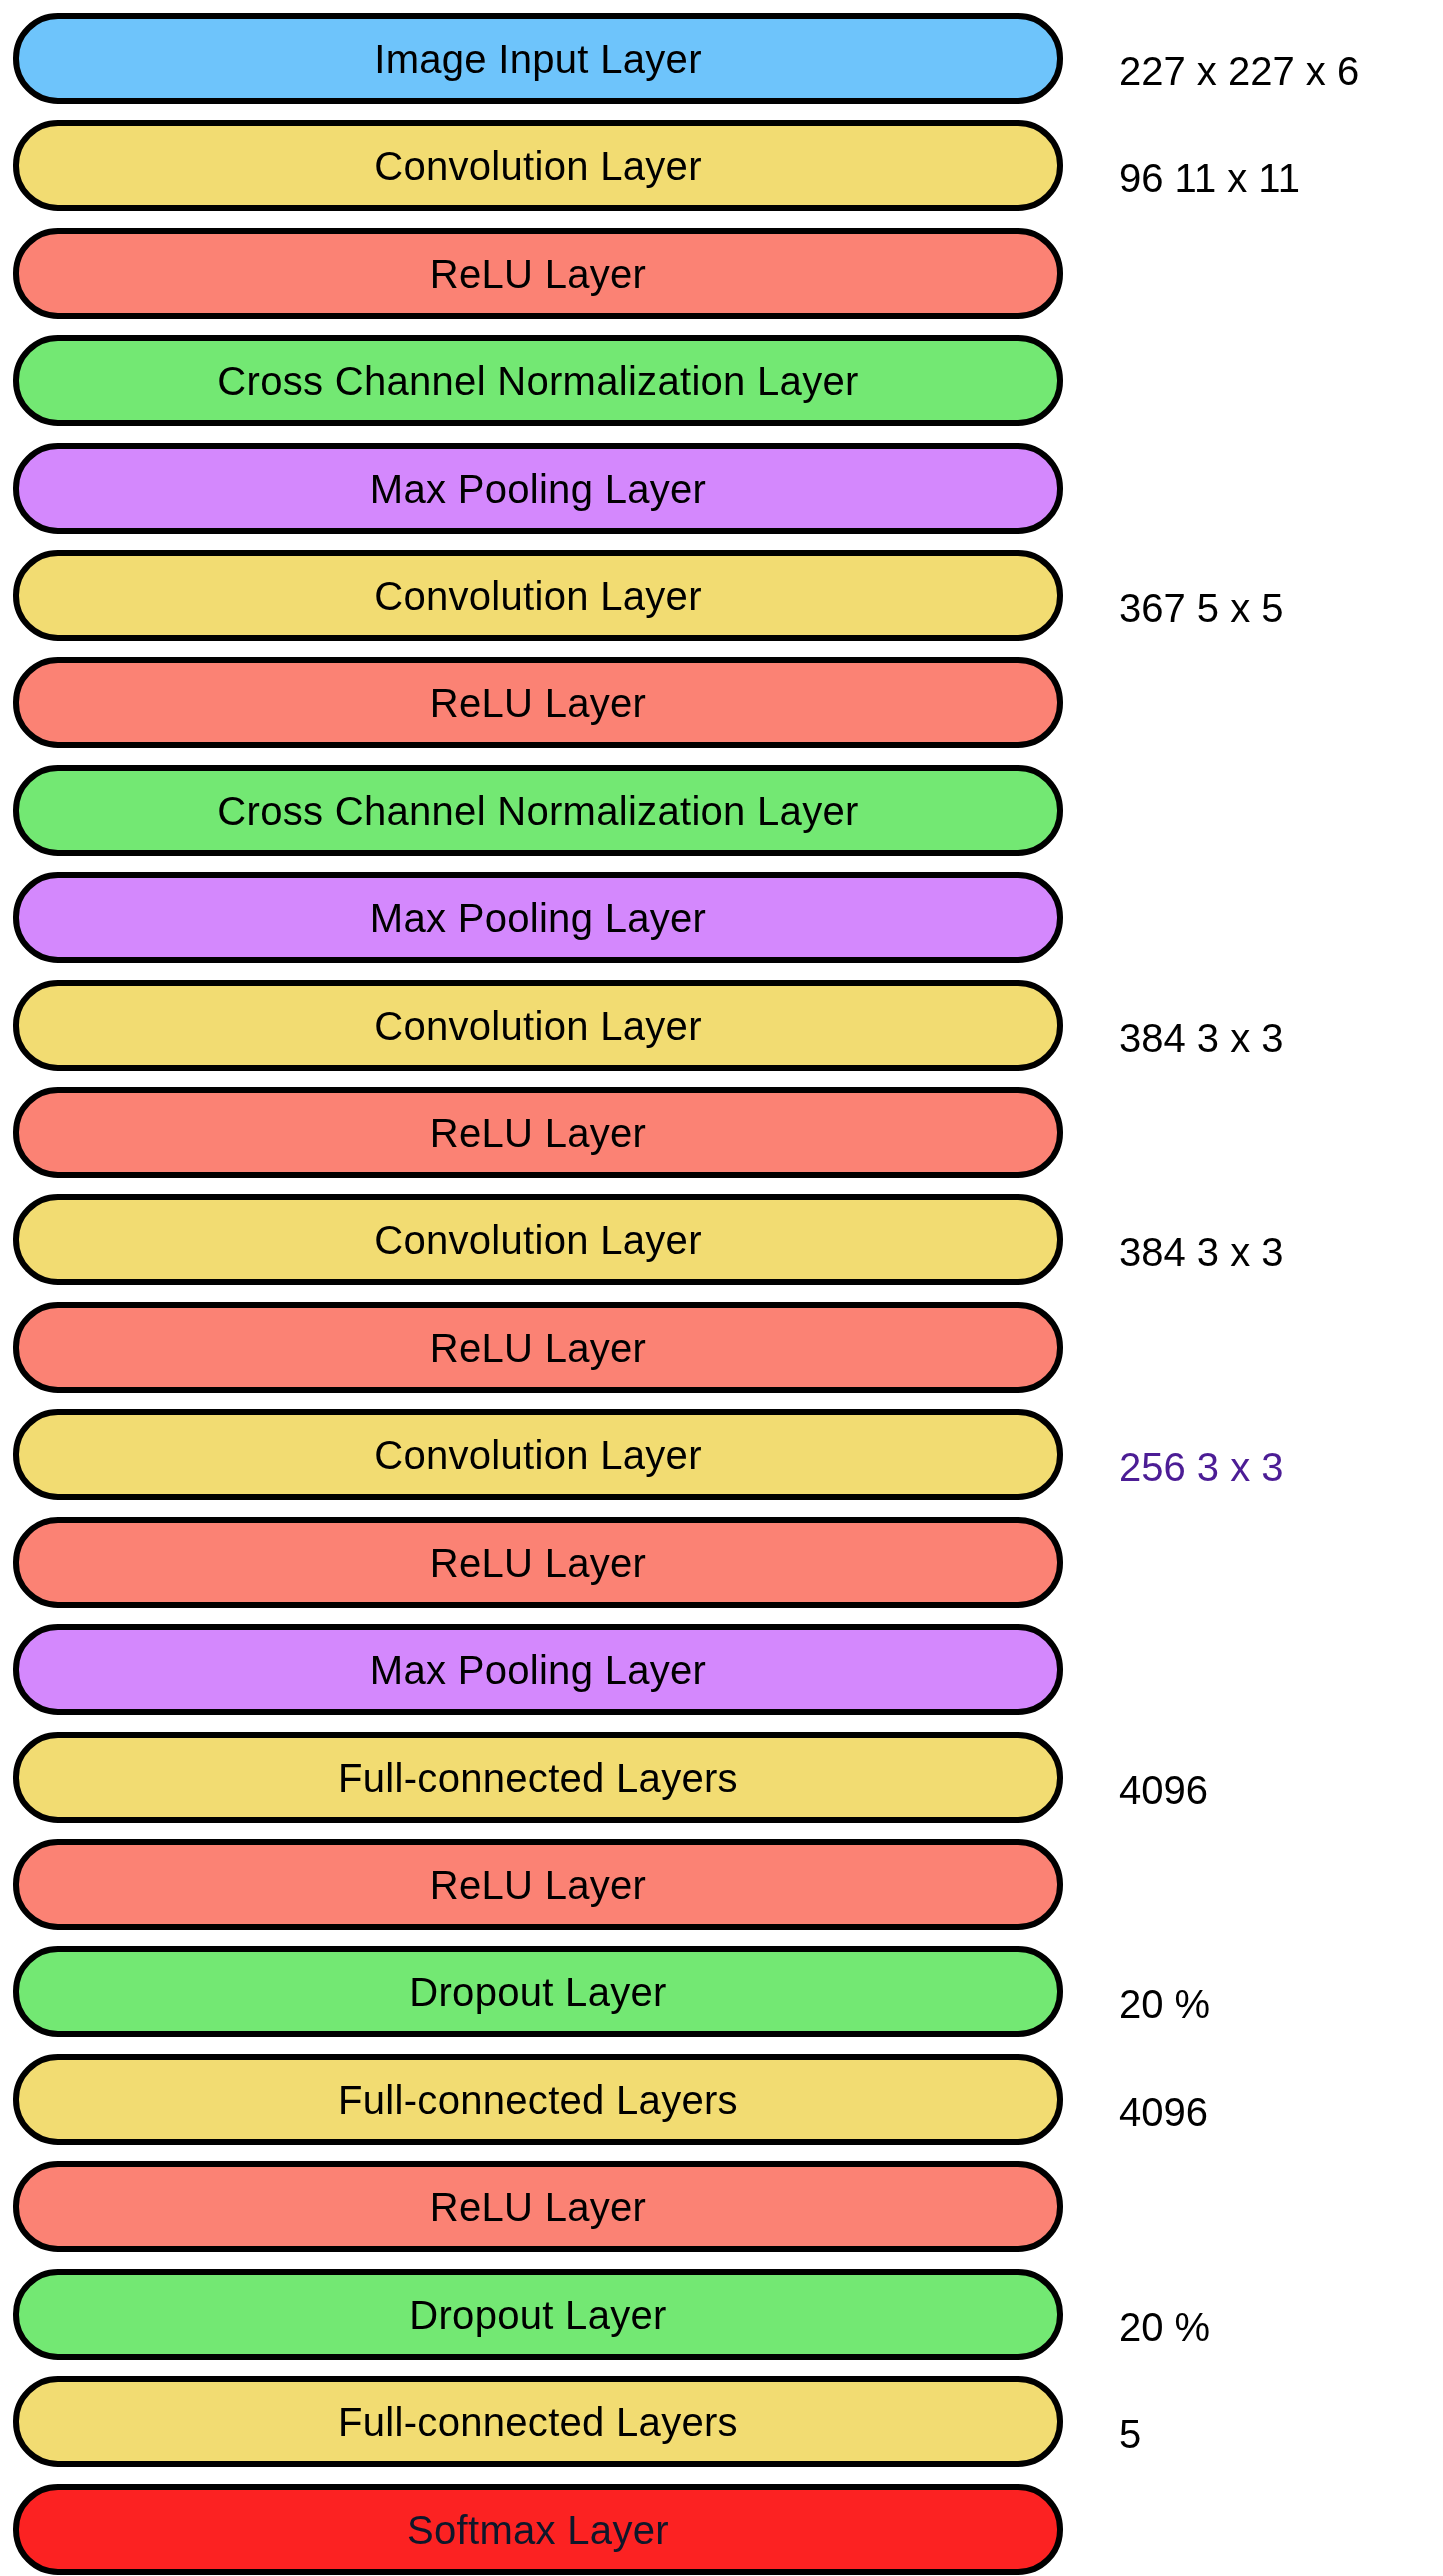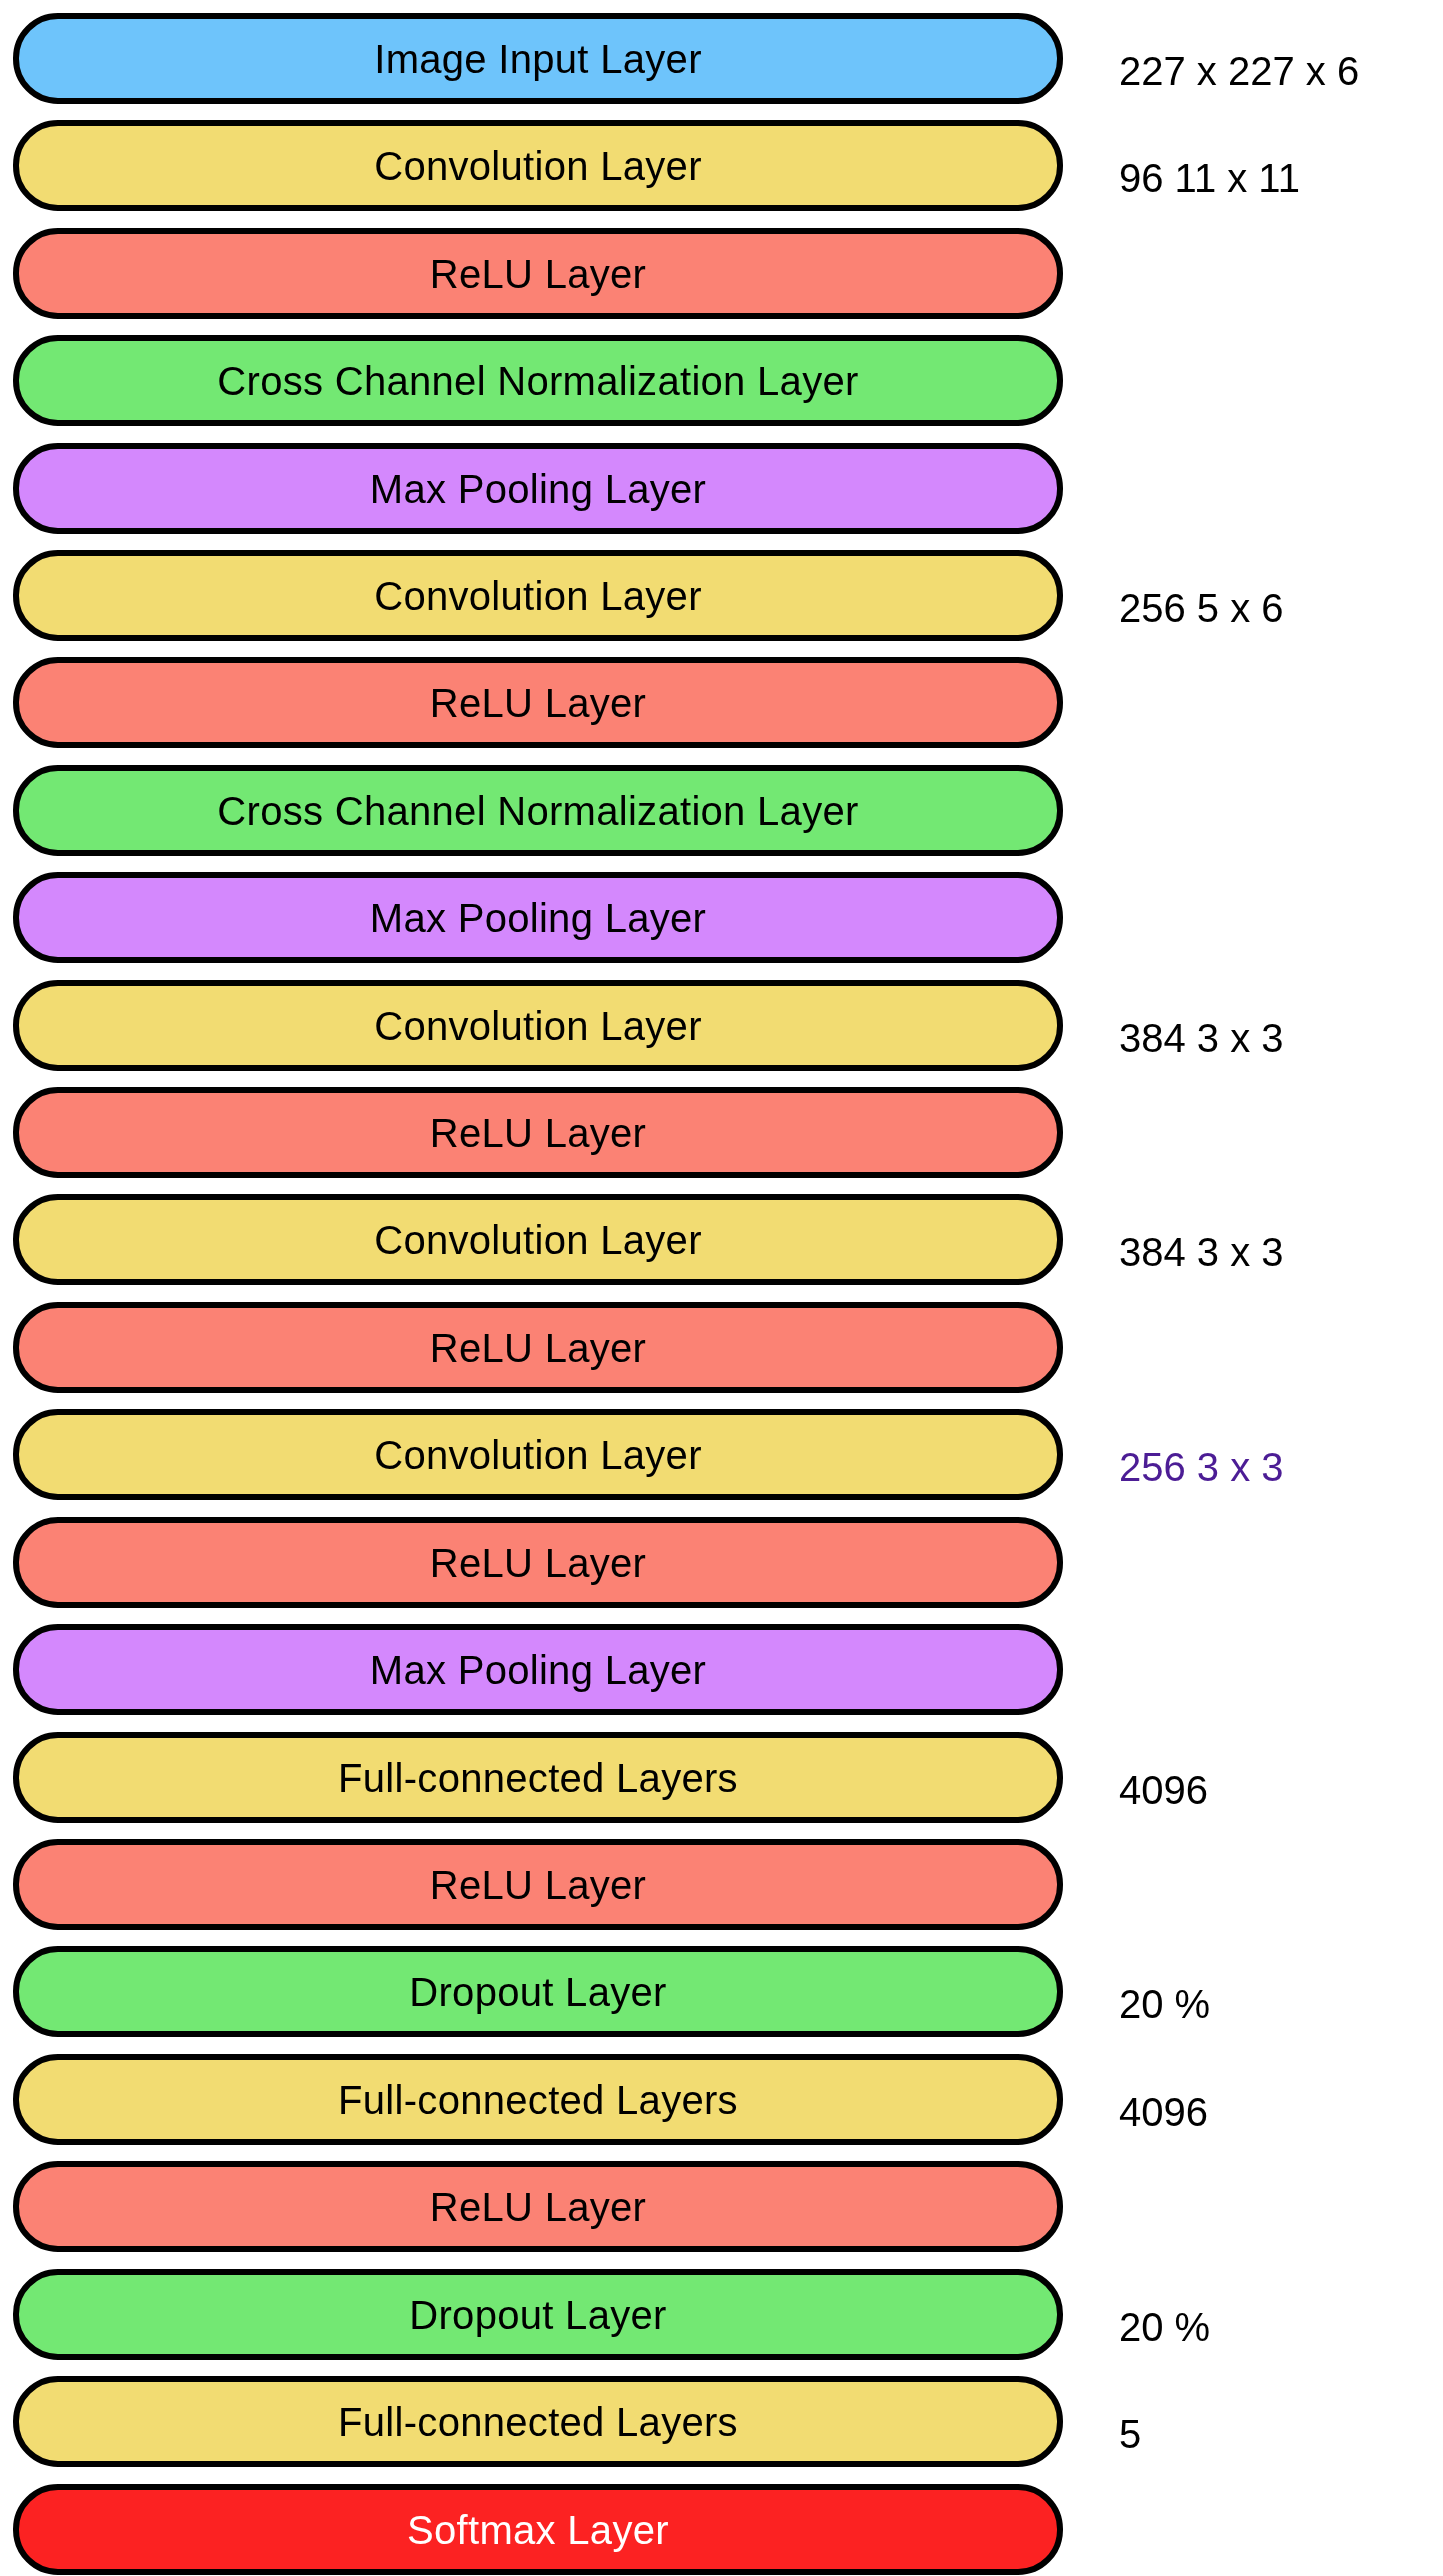--- a/index.html
+++ b/index.html
@@ -93,21 +93,21 @@
     </div>
     <div class="layer-row" style="top: 443px;">
       <div class="pill" style="background: rgb(212, 136, 253); border-color: rgb(0, 0, 0);">
         <span class="pill-label" style="color: rgb(0, 0, 0);">Max Pooling Layer</span>
       </div>
     </div>
     <div class="layer-row" style="top: 550px;">
       <div class="pill" style="background: rgb(242, 220, 114); border-color: rgb(0, 0, 0);">
         <span class="pill-label" style="color: rgb(0, 0, 0);">Convolution Layer</span>
       </div>
-      <div class="annotation" style="color: rgb(0, 0, 0);">256  5 x 6</div>
+      <div class="annotation" style="color: rgb(0, 0, 0);">367  5 x 5</div>
     </div>
     <div class="layer-row" style="top: 657px;">
       <div class="pill" style="background: rgb(251, 130, 116); border-color: rgb(0, 0, 0);">
         <span class="pill-label" style="color: rgb(0, 0, 0);">ReLU Layer</span>
       </div>
     </div>
     <div class="layer-row" style="top: 765px;">
       <div class="pill" style="background: rgb(115, 232, 115); border-color: rgb(0, 0, 0);">
         <span class="pill-label" style="color: rgb(0, 0, 0);">Cross Channel Normalization Layer</span>
       </div>
@@ -190,17 +190,17 @@
       <div class="annotation" style="color: rgb(0, 0, 0);">20 %</div>
     </div>
     <div class="layer-row" style="top: 2376px;">
       <div class="pill" style="background: rgb(242, 220, 114); border-color: rgb(0, 0, 0);">
         <span class="pill-label" style="color: rgb(0, 0, 0);">Full-connected Layers</span>
       </div>
       <div class="annotation" style="color: rgb(0, 0, 0);">5</div>
     </div>
     <div class="layer-row" style="top: 2484px;">
       <div class="pill" style="background: rgb(252, 34, 34); border-color: rgb(0, 0, 0);">
-        <span class="pill-label" style="color: #ffffff;">Softmax Layer</span>
+        <span class="pill-label" style="color: #0f172a;">Softmax Layer</span>
       </div>
     </div>
   </div>
 
 
 </body></html>

